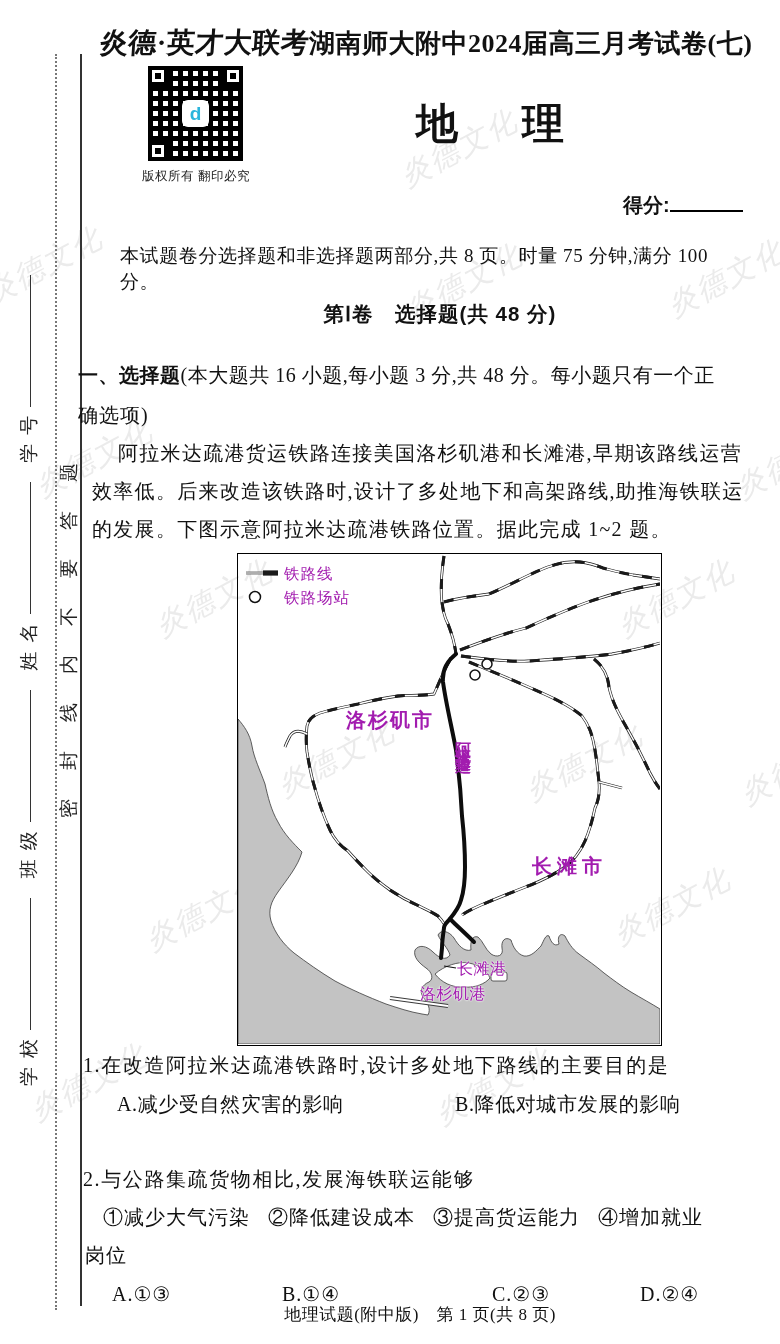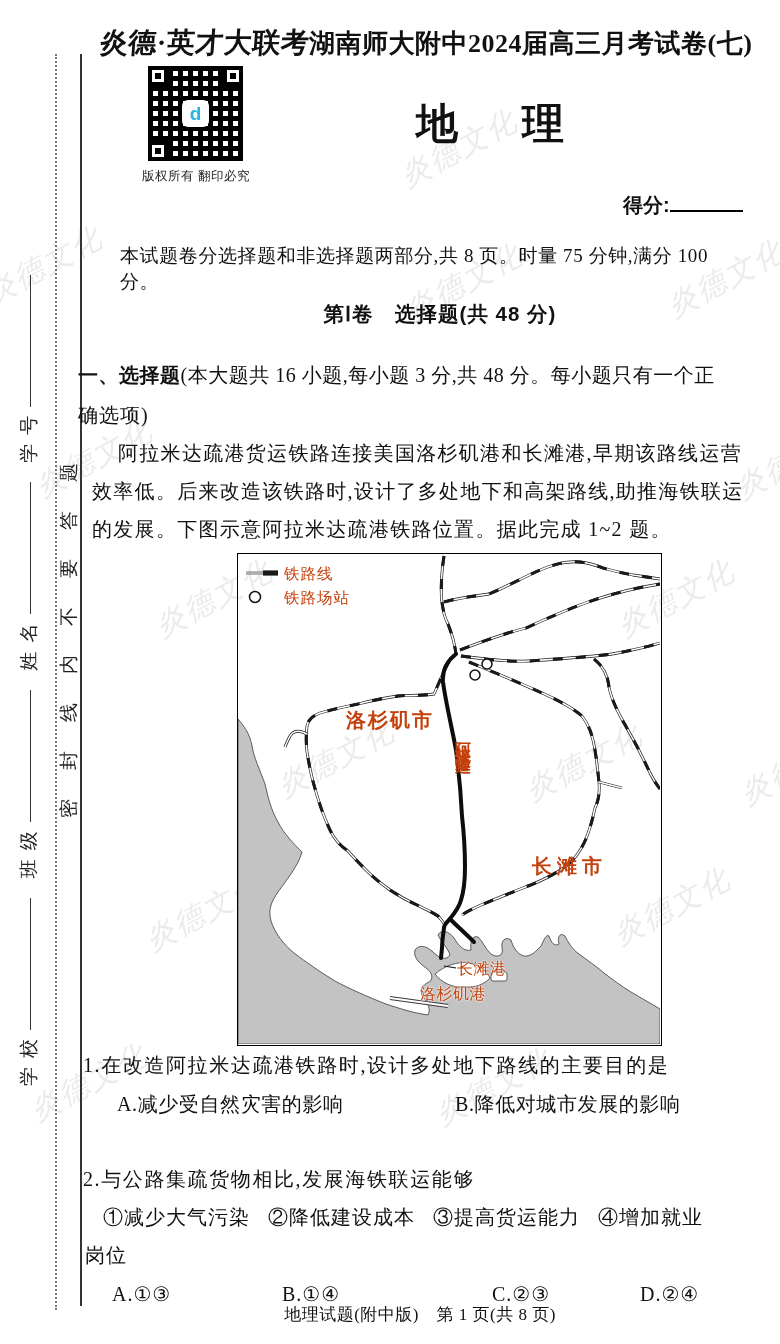--- a/index.html
+++ b/index.html
@@ -74,21 +74,21 @@
   
   .map{left:237px;top:553px;width:425px;height:493px;border:1.5px solid #000;box-sizing:border-box;}
   .map svg{position:absolute;left:0;top:0;}
   .rc{fill:none;stroke:#1a1a1a;stroke-width:2.8px;}
   .rw{fill:none;stroke:#fff;stroke-width:1.5px;}
   .rd{fill:none;stroke:#1a1a1a;stroke-width:3px;stroke-dasharray:10 13;}
   .corridor{fill:none;stroke:#0d0d0d;stroke-width:4px;stroke-linecap:round;stroke-linejoin:round;}
   .sea{fill:#c3c3c3;stroke:#3a3a3a;stroke-width:0.8px;}
   .isle{fill:#fff;stroke:#3a3a3a;stroke-width:0.8px;}
   .station{fill:#fff;stroke:#111;stroke-width:1.5px;}
-  .maplabel{position:absolute;color:#c2410c;white-space:nowrap;}
+  .maplabel{position:absolute;color:#a21caf;white-space:nowrap;}
   .lg-label{font-size:15.5px;letter-spacing:1px;}
   .city{font-size:20px;font-weight:bold;letter-spacing:2px;}
   .citylb{letter-spacing:5px;}
   .portlb{font-size:16px;letter-spacing:0.5px;text-shadow:0 0 2px #fff,0 0 2px #fff;}
   .corrlabel{writing-mode:vertical-rl;font-size:16px;letter-spacing:3px;font-weight:bold;}
 </style>
 </head>
 <body>
 
 <div class="wm" style="left:395px;top:128px;">炎德文化</div>

